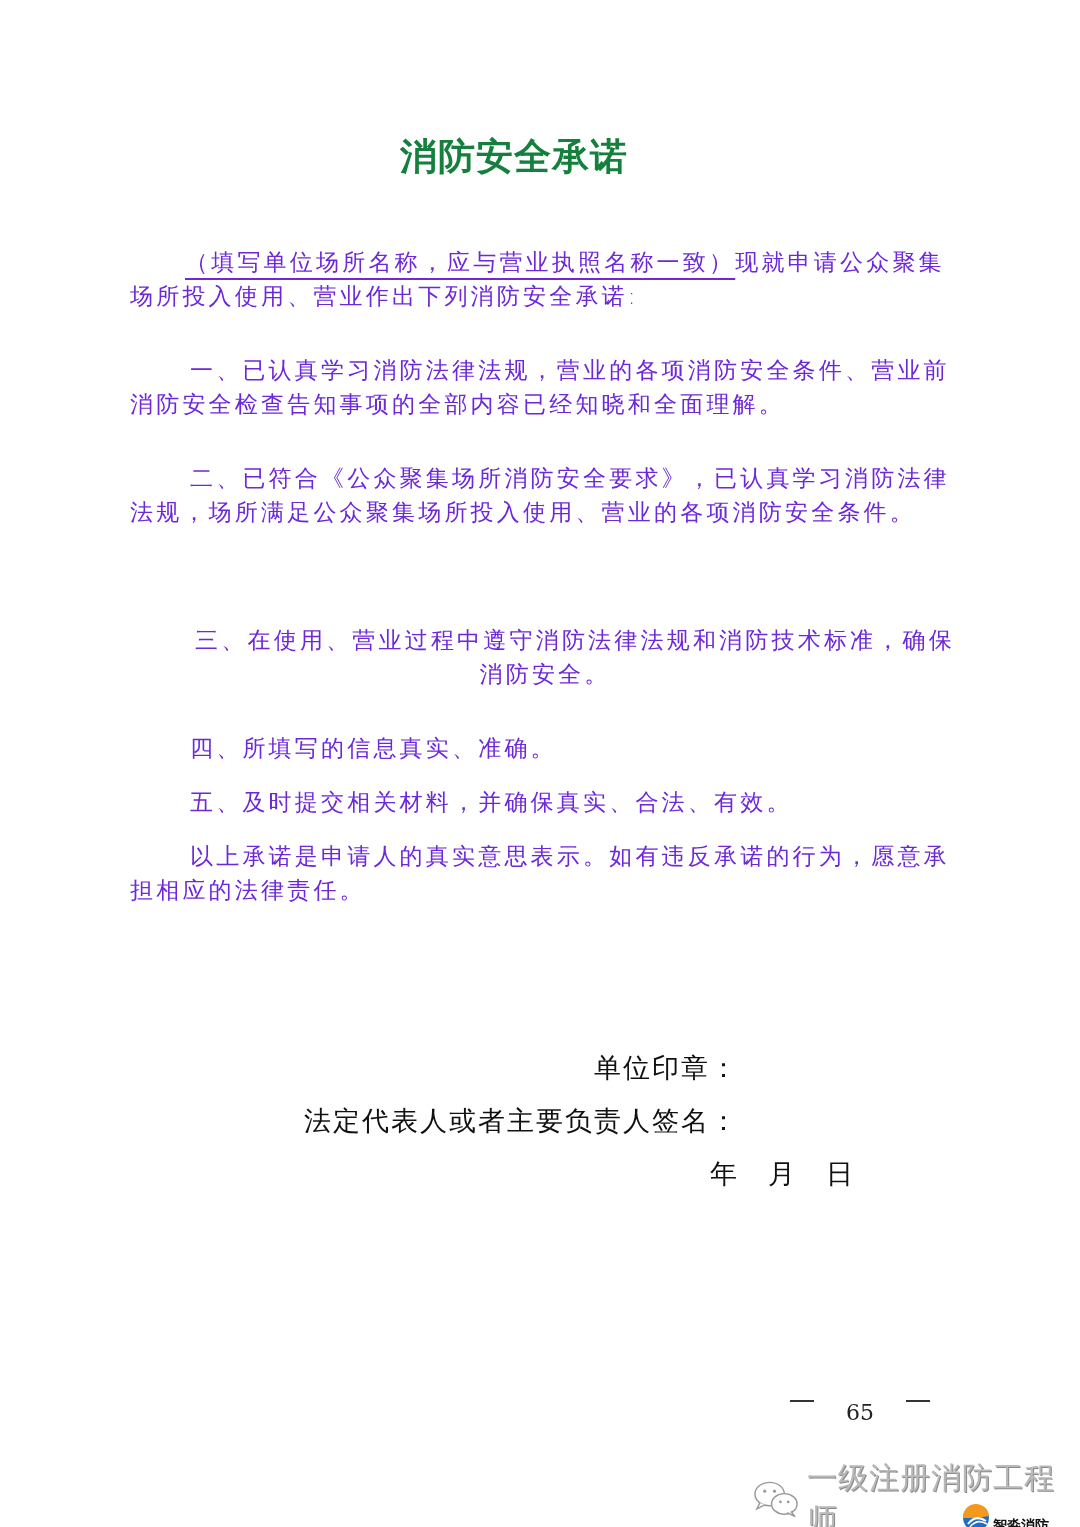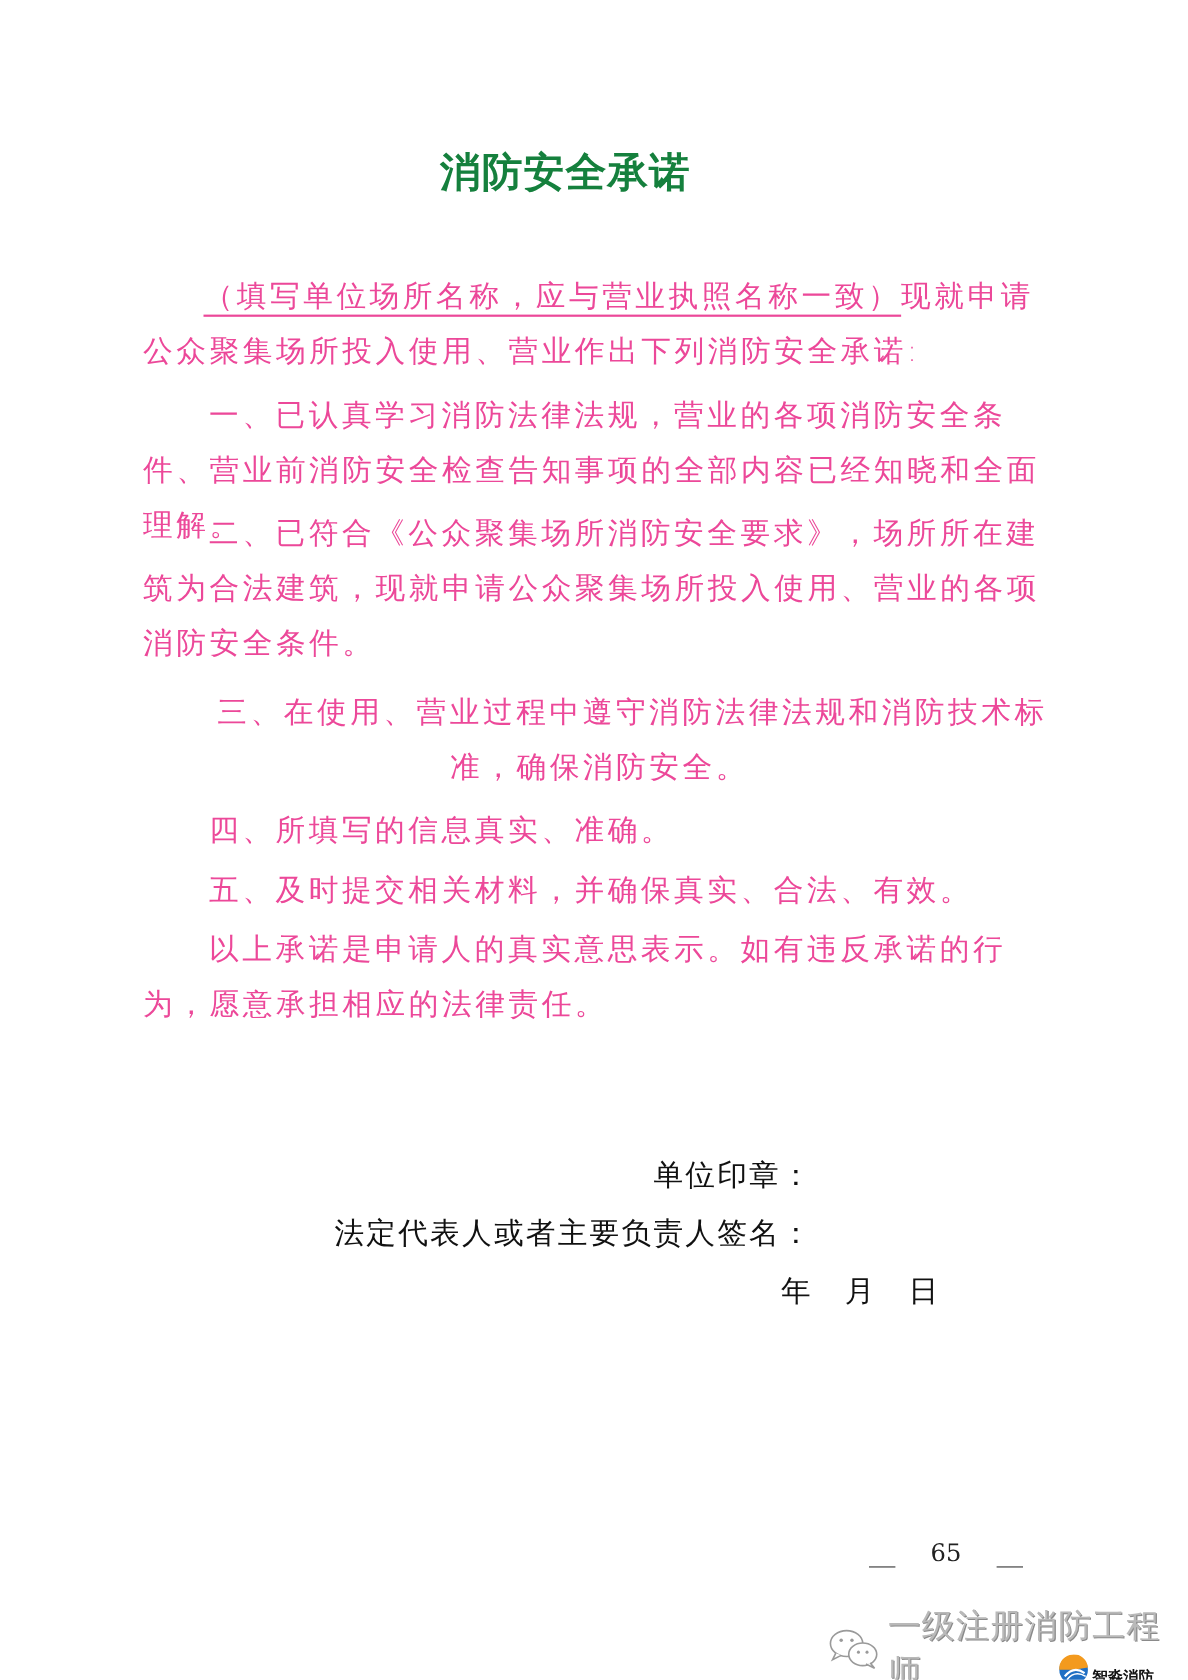--- a/index.html
+++ b/index.html
@@ -7,37 +7,37 @@
     width: 1080px; height: 1527px; background: #ffffff; position: relative; overflow: hidden;
     font-family: "DejaVu Serif", "Liberation Serif", serif; color: #111111;
   }
   .title {
     position: absolute; left: 0; top: 132px; width: 1028px; text-align: center;
     font-size: 37px; font-weight: bold; letter-spacing: 1px;
     font-family: "DejaVu Serif", "Liberation Serif", serif; color: #15803d;
   }
   .para {
     position: absolute; left: 130px; width: 830px;
-    font-size: 27px; line-height: 50px; letter-spacing: 3.2px; color: #ec4899;
+    font-size: 23px; line-height: 34px; letter-spacing: 3.2px; color: #6d28d9;
     font-family: "DejaVu Sans", "Liberation Sans", sans-serif; font-weight: 300;
   }
   .indent { text-indent: 60px; }
   .uline {
     text-decoration: underline; text-underline-offset: 8px; text-decoration-thickness: 1.5px;
     padding-left: 55px;
   }
   .sig {
     position: absolute; font-size: 27px; letter-spacing: 2px; color: #111;
     font-family: "DejaVu Sans", "Liberation Sans", sans-serif;
   }
   .date { position: absolute; top: 1156px; font-size: 27px; color:#111;
     font-family: "DejaVu Sans", "Liberation Sans", sans-serif; }
   .pagenum {
     position: absolute; top: 1400px; left: 790px; width: 140px; display: flex;
-    justify-content: space-between; align-items: flex-end;
+    justify-content: space-between; align-items: flex-start;
     font-family: "DejaVu Serif", "Liberation Serif", serif; font-size: 22px; color: #222;
   }
   .dash { display: inline-block; width: 24px; height: 1.5px; background: #333; }
   .watermark {
     position: absolute; left: 752px; top: 1458px; display: flex; align-items: center;
     color: #b9b9b9; font-size: 30px; letter-spacing: 1px;
     font-family: "DejaVu Sans", "Liberation Sans", sans-serif;
     text-shadow: 1px 1px 0 #8a8a8a;
   }
   .wm-icon { width: 50px; height: 42px; margin-right: 6px; }
@@ -52,21 +52,21 @@
 </head>
 <body>
 
 <div class="title">消防安全承诺</div>
 
 <div class="para" style="top:245px;">
   <span class="uline">（填写单位场所名称，应与营业执照名称一致）</span><span>现就申请公众聚集场所投入使用、营业作出下列消防安全承诺:</span>
 </div>
 
 <div class="para indent" style="top:353px;">一、已认真学习消防法律法规，营业的各项消防安全条件、营业前消防安全检查告知事项的全部内容已经知晓和全面理解。</div>
-<div class="para indent" style="top:461px;">二、已符合《公众聚集场所消防安全要求》，场所所在建筑为合法建筑，现就申请公众聚集场所投入使用、营业的各项消防安全条件。</div>
+<div class="para indent" style="top:461px;">二、已符合《公众聚集场所消防安全要求》，已认真学习消防法律法规，场所满足公众聚集场所投入使用、营业的各项消防安全条件。</div>
 <div class="para indent" style="top:623px;text-align:center;">三、在使用、营业过程中遵守消防法律法规和消防技术标准，确保消防安全。</div>
 <div class="para indent" style="top:731px;">四、所填写的信息真实、准确。</div>
 <div class="para indent" style="top:785px;">五、及时提交相关材料，并确保真实、合法、有效。</div>
 <div class="para indent" style="top:839px;">以上承诺是申请人的真实意思表示。如有违反承诺的行为，愿意承担相应的法律责任。</div>
 
 <div class="sig" style="top:1050px; left:594px;">单位印章：</div>
 <div class="sig" style="top:1103px; left:304px;">法定代表人或者主要负责人签名：</div>
 
 <div class="date" style="left:710px;">年</div>
 <div class="date" style="left:768px;">月</div>

